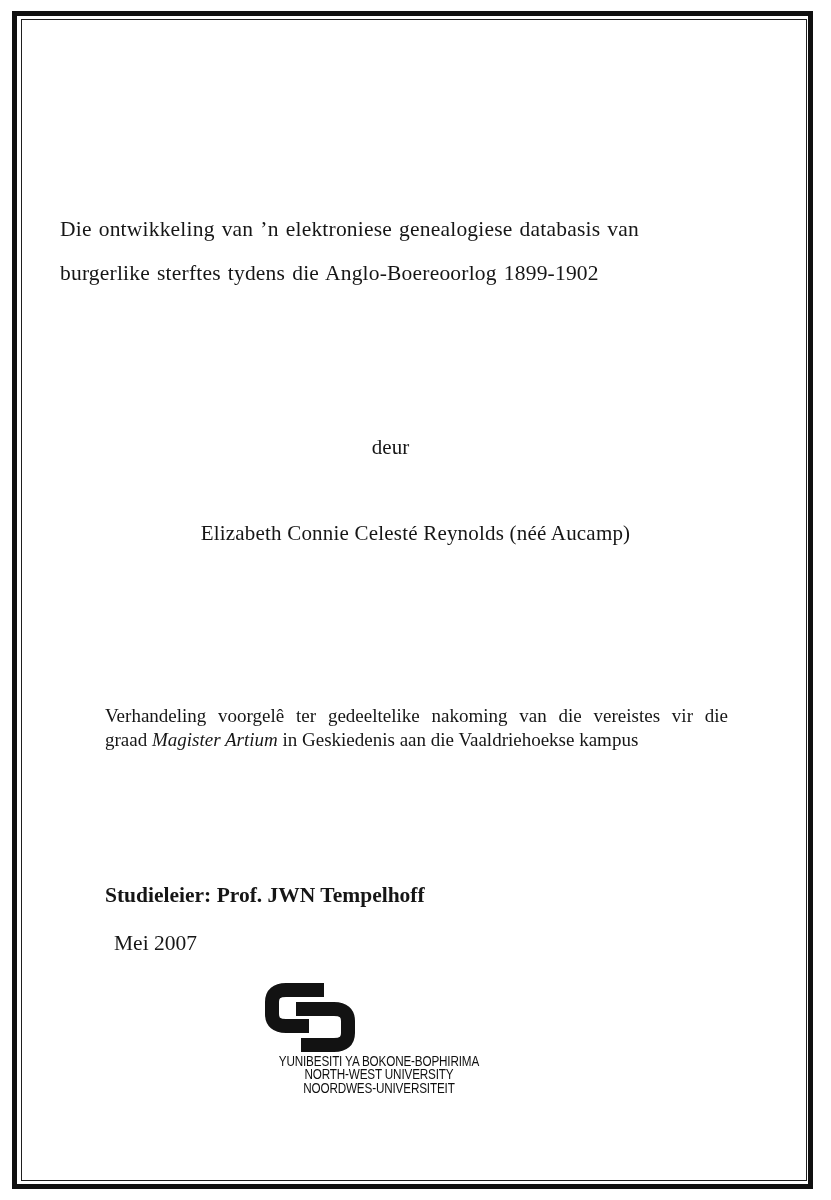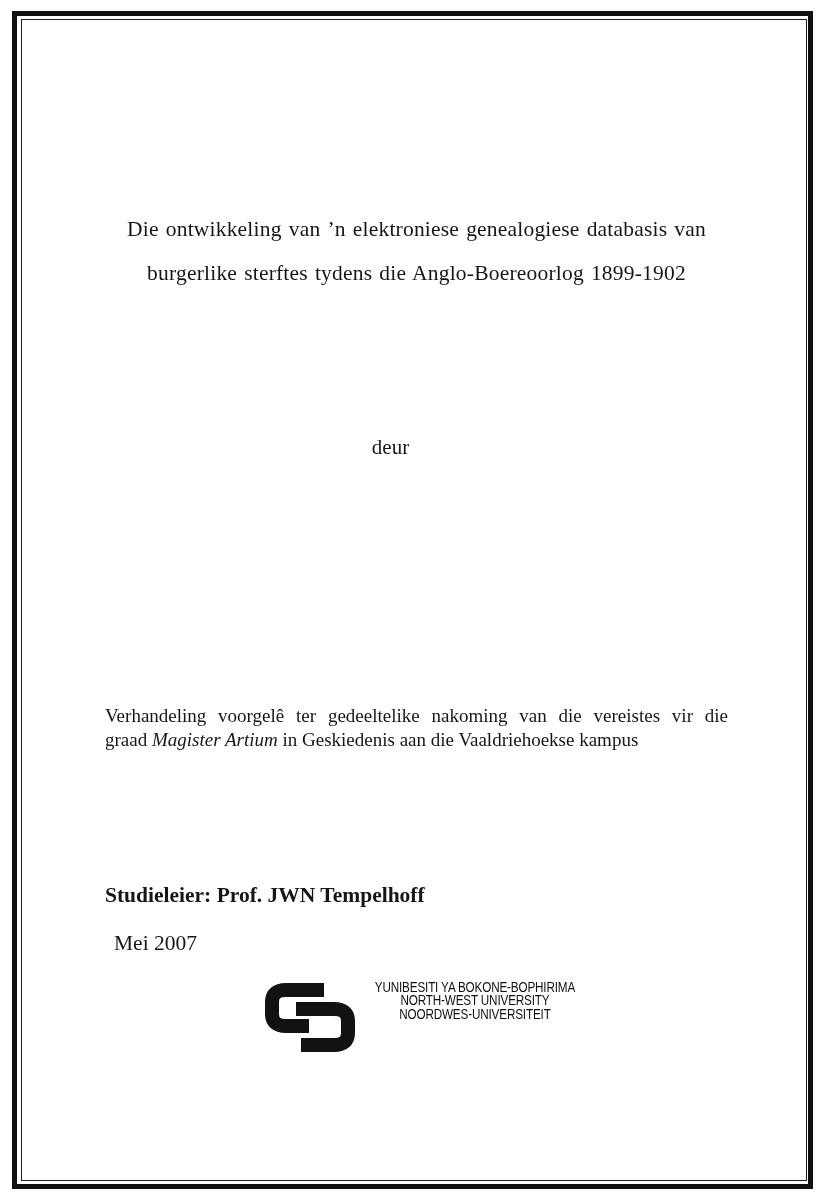--- a/index.html
+++ b/index.html
@@ -13,21 +13,21 @@
   .border-outer {
     position:absolute; left:12px; top:11px; width:801px; height:1178px;
     box-sizing:border-box; border:5px solid #101010;
   }
   .border-inner {
     position:absolute; left:21px; top:19px; width:786px; height:1162px;
     box-sizing:border-box; border:1.5px solid #1f1f1f;
   }
   .title {
     position:absolute; left:60px; right:58px; top:207px; margin:0;
-    text-align:center; font-size:21.5px; font-weight:normal;
+    font-size:21.5px; font-weight:normal;
     line-height:44px; letter-spacing:0.2px; word-spacing:1.5px;
   }
   .tline { display:block; white-space:nowrap; }
   .by-label {
     position:absolute; left:0; right:50px; top:435px;
     text-align:center; font-size:21px;
   }
   .author {
     position:absolute; left:0; right:0; top:521px;
     text-align:center; font-size:21px; letter-spacing:0.2px;
@@ -40,21 +40,21 @@
   .sub-line.justify {
     white-space:normal; text-align:justify; height:24px; overflow:hidden;
   }
   .sub-line.justify::after { content:""; display:inline-block; width:100%; }
   .supervisor {
     position:absolute; left:105px; top:883px; font-size:21.5px; white-space:nowrap;font-weight:bold;
   }
   .dateline {
     position:absolute; left:114px; top:909px; font-size:21.5px; white-space:nowrap;margin-top:22px;
   }
-  .logo { position:absolute; left:262px; top:978px; display:flex; align-items:flex-start; }
+  .logo { position:absolute; left:262px; top:978px; display:flex; align-items:flex-start;flex-direction:column; }
   .logo-mark { display:block; flex:0 0 auto; }
   .logo-text {
     margin-left:5px; margin-top:2px; width:287px;
     font-family:"Liberation Sans","DejaVu Sans",sans-serif;
     font-size:15px; line-height:13.4px; letter-spacing:-0.2px;
     transform:scaleX(0.78); transform-origin:0 0;
     text-align:center; color:#101010;
   }
   .logo-line { white-space:nowrap; }
 </style>
@@ -65,20 +65,21 @@
   <div class="border-outer" style="border-color: rgb(16, 16, 16);"></div>
   <div class="border-inner"></div>
 
   <h1 class="title">
     <span class="tline">Die ontwikkeling van ’n elektroniese genealogiese databasis van</span>
     <span class="tline">burgerlike sterftes tydens die Anglo-Boereoorlog 1899-1902</span>
   </h1>
 
   <div class="by-label">deur</div>
 
+  <div class="author">Elizabeth Connie Celesté Reynolds (néé Aucamp)</div>
 
   <div class="submission">
     <div class="sub-line justify">Verhandeling voorgelê ter gedeeltelike nakoming van die vereistes vir die</div>
     <div class="sub-line"><span>graad </span><em>Magister Artium</em><span> in Geskiedenis aan die Vaaldriehoekse kampus</span></div>
   </div>
 
   <div class="supervisor">Studieleier: Prof. JWN Tempelhoff</div>
   <div class="dateline">Mei 2007</div>
 
   <div class="logo">

